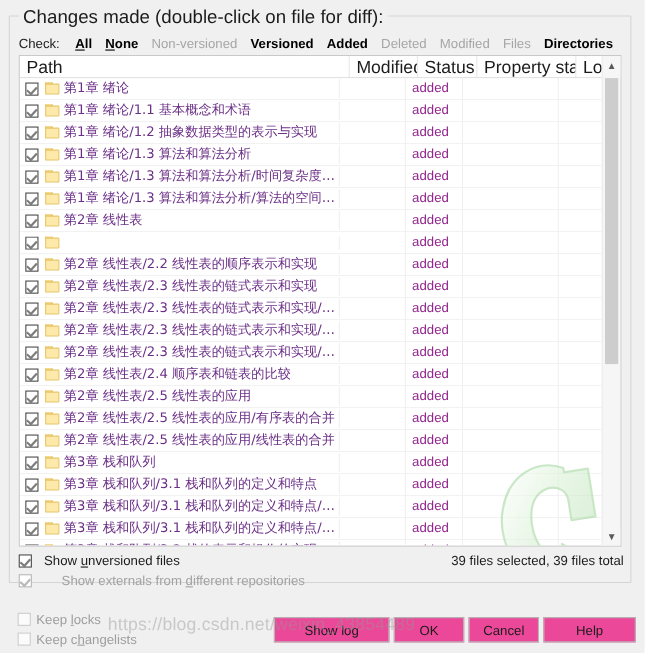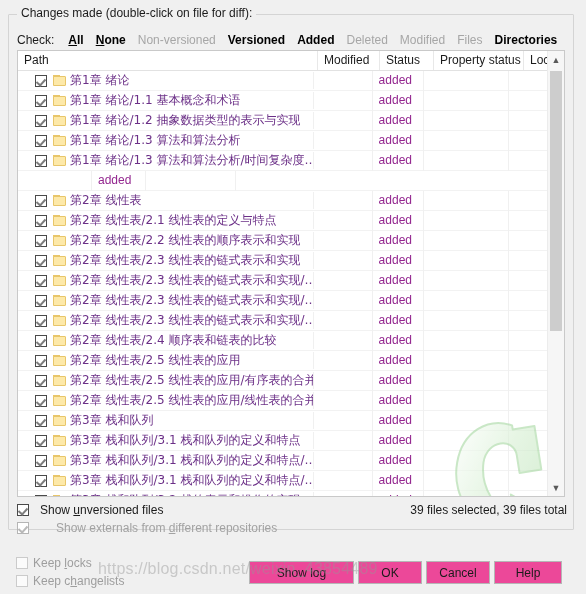--- a/index.html
+++ b/index.html
@@ -21,21 +21,21 @@
     border:1px solid #d4d4d4;
     border-radius:1px;
     box-sizing:border-box;
     background:#f0f0f0;
   }
   .group-title{
     position:absolute;
     left:17px; top:6px;
     background:#f0f0f0;
     padding:0 4px;
-    font-size:12px;
+    font-size:17px;
     color:#1b1b1b;
     white-space:nowrap;
   }
 
   
   .checkbar{
     position:absolute;
     left:17px; top:31px;
     height:17px;
     display:flex;
@@ -66,21 +66,21 @@
   .list-head{
     display:flex;
     height:20px;
     background:#ffffff;
     border-bottom:1px solid #e2e2e2;
     box-sizing:border-box;
   }
   .hcell{
     box-sizing:border-box;
     padding:2px 0 0 6px;
-    font-size:12px;
+    font-size:16px;
     color:#1b1b1b;
     border-right:1px solid #e8e8e8;
     overflow:hidden;
     white-space:nowrap;
   }
   .hcell.last{border-right:none;}
   .h-path{width:300px;}
   .h-ext{width:62px;}
   .h-status{width:54px;}
   .h-prop{width:90px;}
@@ -91,21 +91,20 @@
     left:0; top:20px;
     right:17px; bottom:0;
     overflow:hidden;
   }
   .row{
     display:flex;
     height:20px;
     align-items:center;
     box-sizing:border-box;
     border-bottom:1px solid #f2f2f2;
-    padding-left:12px;
   }
   .c-path{
     width:300px;
     display:flex;
     align-items:center;
     overflow:hidden;
     white-space:nowrap;
     box-sizing:border-box;
     padding-left:5px;
     border-right:1px solid #f0f0f0;
@@ -256,21 +255,21 @@
     box-sizing:border-box;
     font-size:12px;
     font-family:"Liberation Sans","DejaVu Sans",sans-serif;
     color:#1b1b1b;
     display:flex;align-items:center;justify-content:center;
     cursor:default;
   }
   #btn-showlog{left:249px;width:105px;}
   #btn-ok{left:358px;width:64px;}
   #btn-cancel{left:426px;width:64px;}
-  #btn-help{left:494px;width:68px;}
+  #btn-help{left:494px;width:84px;}
 
   
   .url-wm{
     position:absolute;
     left:98px; top:560px;
     font-size:16px;
     color:rgba(150,150,150,.45);
     font-family:"Liberation Sans","DejaVu Sans",sans-serif;
     white-space:nowrap;
     pointer-events:none;
@@ -371,20 +370,28 @@
             <span class="body"></span>
           </span>
           <span class="pathtext">第1章 绪论/1.3 算法和算法分析/时间复杂度…</span>
         </div>
         <div class="c-ext"></div>
         <div class="c-status">added</div>
         <div class="c-prop"></div>
         <div class="c-lock"></div>
       </div>
       <div class="row">
+        <div class="c-path">
+          <span class="cbx checked"></span>
+          <span class="folder">
+            <span class="tab"></span>
+            <span class="body"></span>
+          </span>
+          <span class="pathtext">第1章 绪论/1.3 算法和算法分析/算法的空间…</span>
+        </div>
         <div class="c-ext"></div>
         <div class="c-status">added</div>
         <div class="c-prop"></div>
         <div class="c-lock"></div>
       </div>
       <div class="row">
         <div class="c-path">
           <span class="cbx checked"></span>
           <span class="folder">
             <span class="tab"></span>
@@ -397,21 +404,20 @@
         <div class="c-prop"></div>
         <div class="c-lock"></div>
       </div>
       <div class="row">
         <div class="c-path">
           <span class="cbx checked"></span>
           <span class="folder">
             <span class="tab"></span>
             <span class="body"></span>
           </span>
-          <span class="pathtext">第2章 线性表/2.1 线性表的定义与特点</span>
         </div>
         <div class="c-ext"></div>
         <div class="c-status">added</div>
         <div class="c-prop"></div>
         <div class="c-lock"></div>
       </div>
       <div class="row">
         <div class="c-path">
           <span class="cbx checked"></span>
           <span class="folder">

